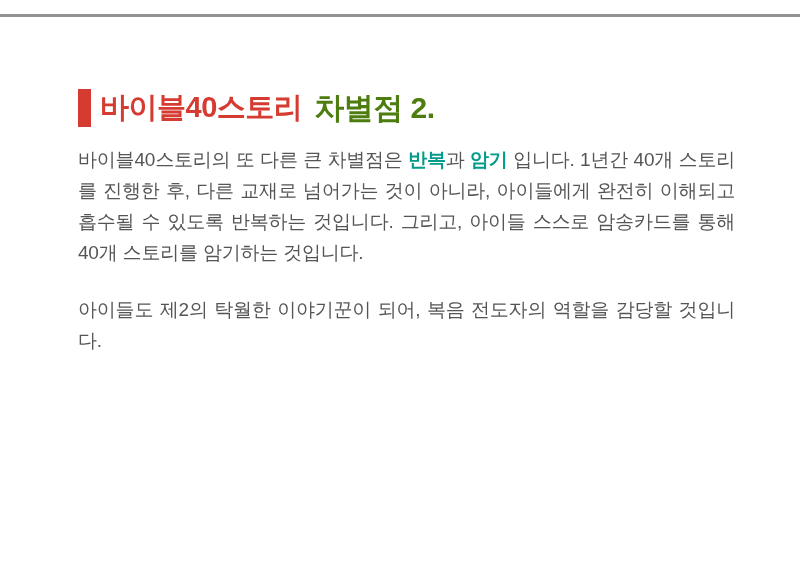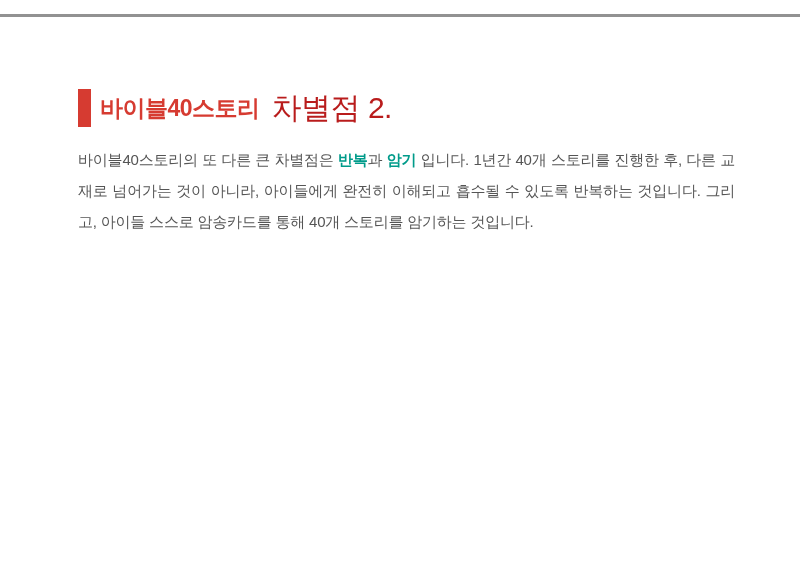--- a/index.html
+++ b/index.html
@@ -33,35 +33,35 @@
   }
   .accent-bar {
     width: 13px;
     height: 38px;
     background: #d63b31;
     margin-right: 9px;
     flex: 0 0 auto;
   }
   .brand {
     color: #d63b31;
-    font-size: 23px;
+    font-size: 29px;
     font-weight: 700;
     letter-spacing: -0.5px;
     margin-right: 12px;
     white-space: nowrap;
   }
   .title {
-    color: #b91c1c;
+    color: #4d7c0f;
     font-size: 30px;
-    font-weight: 400;
+    font-weight: 700;
     letter-spacing: -0.5px;
     white-space: nowrap;
   }
   .para {
-    font-size: 15px;
+    font-size: 19px;
     line-height: 31px;
     color: #555555;
     text-align: justify;
     letter-spacing: -0.2px;
     margin: 0 0 26px 0;
   }
   .para.last { margin-bottom: 0; }
   .hl {
     color: #009b8a;
     font-weight: 700;
@@ -76,14 +76,15 @@
 
   <div class="heading">
     <span class="accent-bar"></span>
     <span class="brand">바이블40스토리</span>
     <span class="title">차별점 2.</span>
   </div>
 
   <p class="para"><span>바이블40스토리의 또 다른 큰 차별점은 </span><span class="hl">반복</span><span>과 </span><span class="hl">암기</span><span> 입니다. 1년간 40개 스토리를 진행한 후, 다른 교재로 넘어가는 것이 아니라, 아이들에게 완전히 이해되고 흡수될 수 있도록 반복하는 것입니다. 그리고, 아이들 스스로 암송카드를 통해 40개 스토리를 암기하는 것입니다.</span></p>
 
 
+  <p class="para last">아이들도 제2의 탁월한 이야기꾼이 되어, 복음 전도자의 역할을 감당할 것입니다.</p>
 
 </div>
 
 </body></html>

